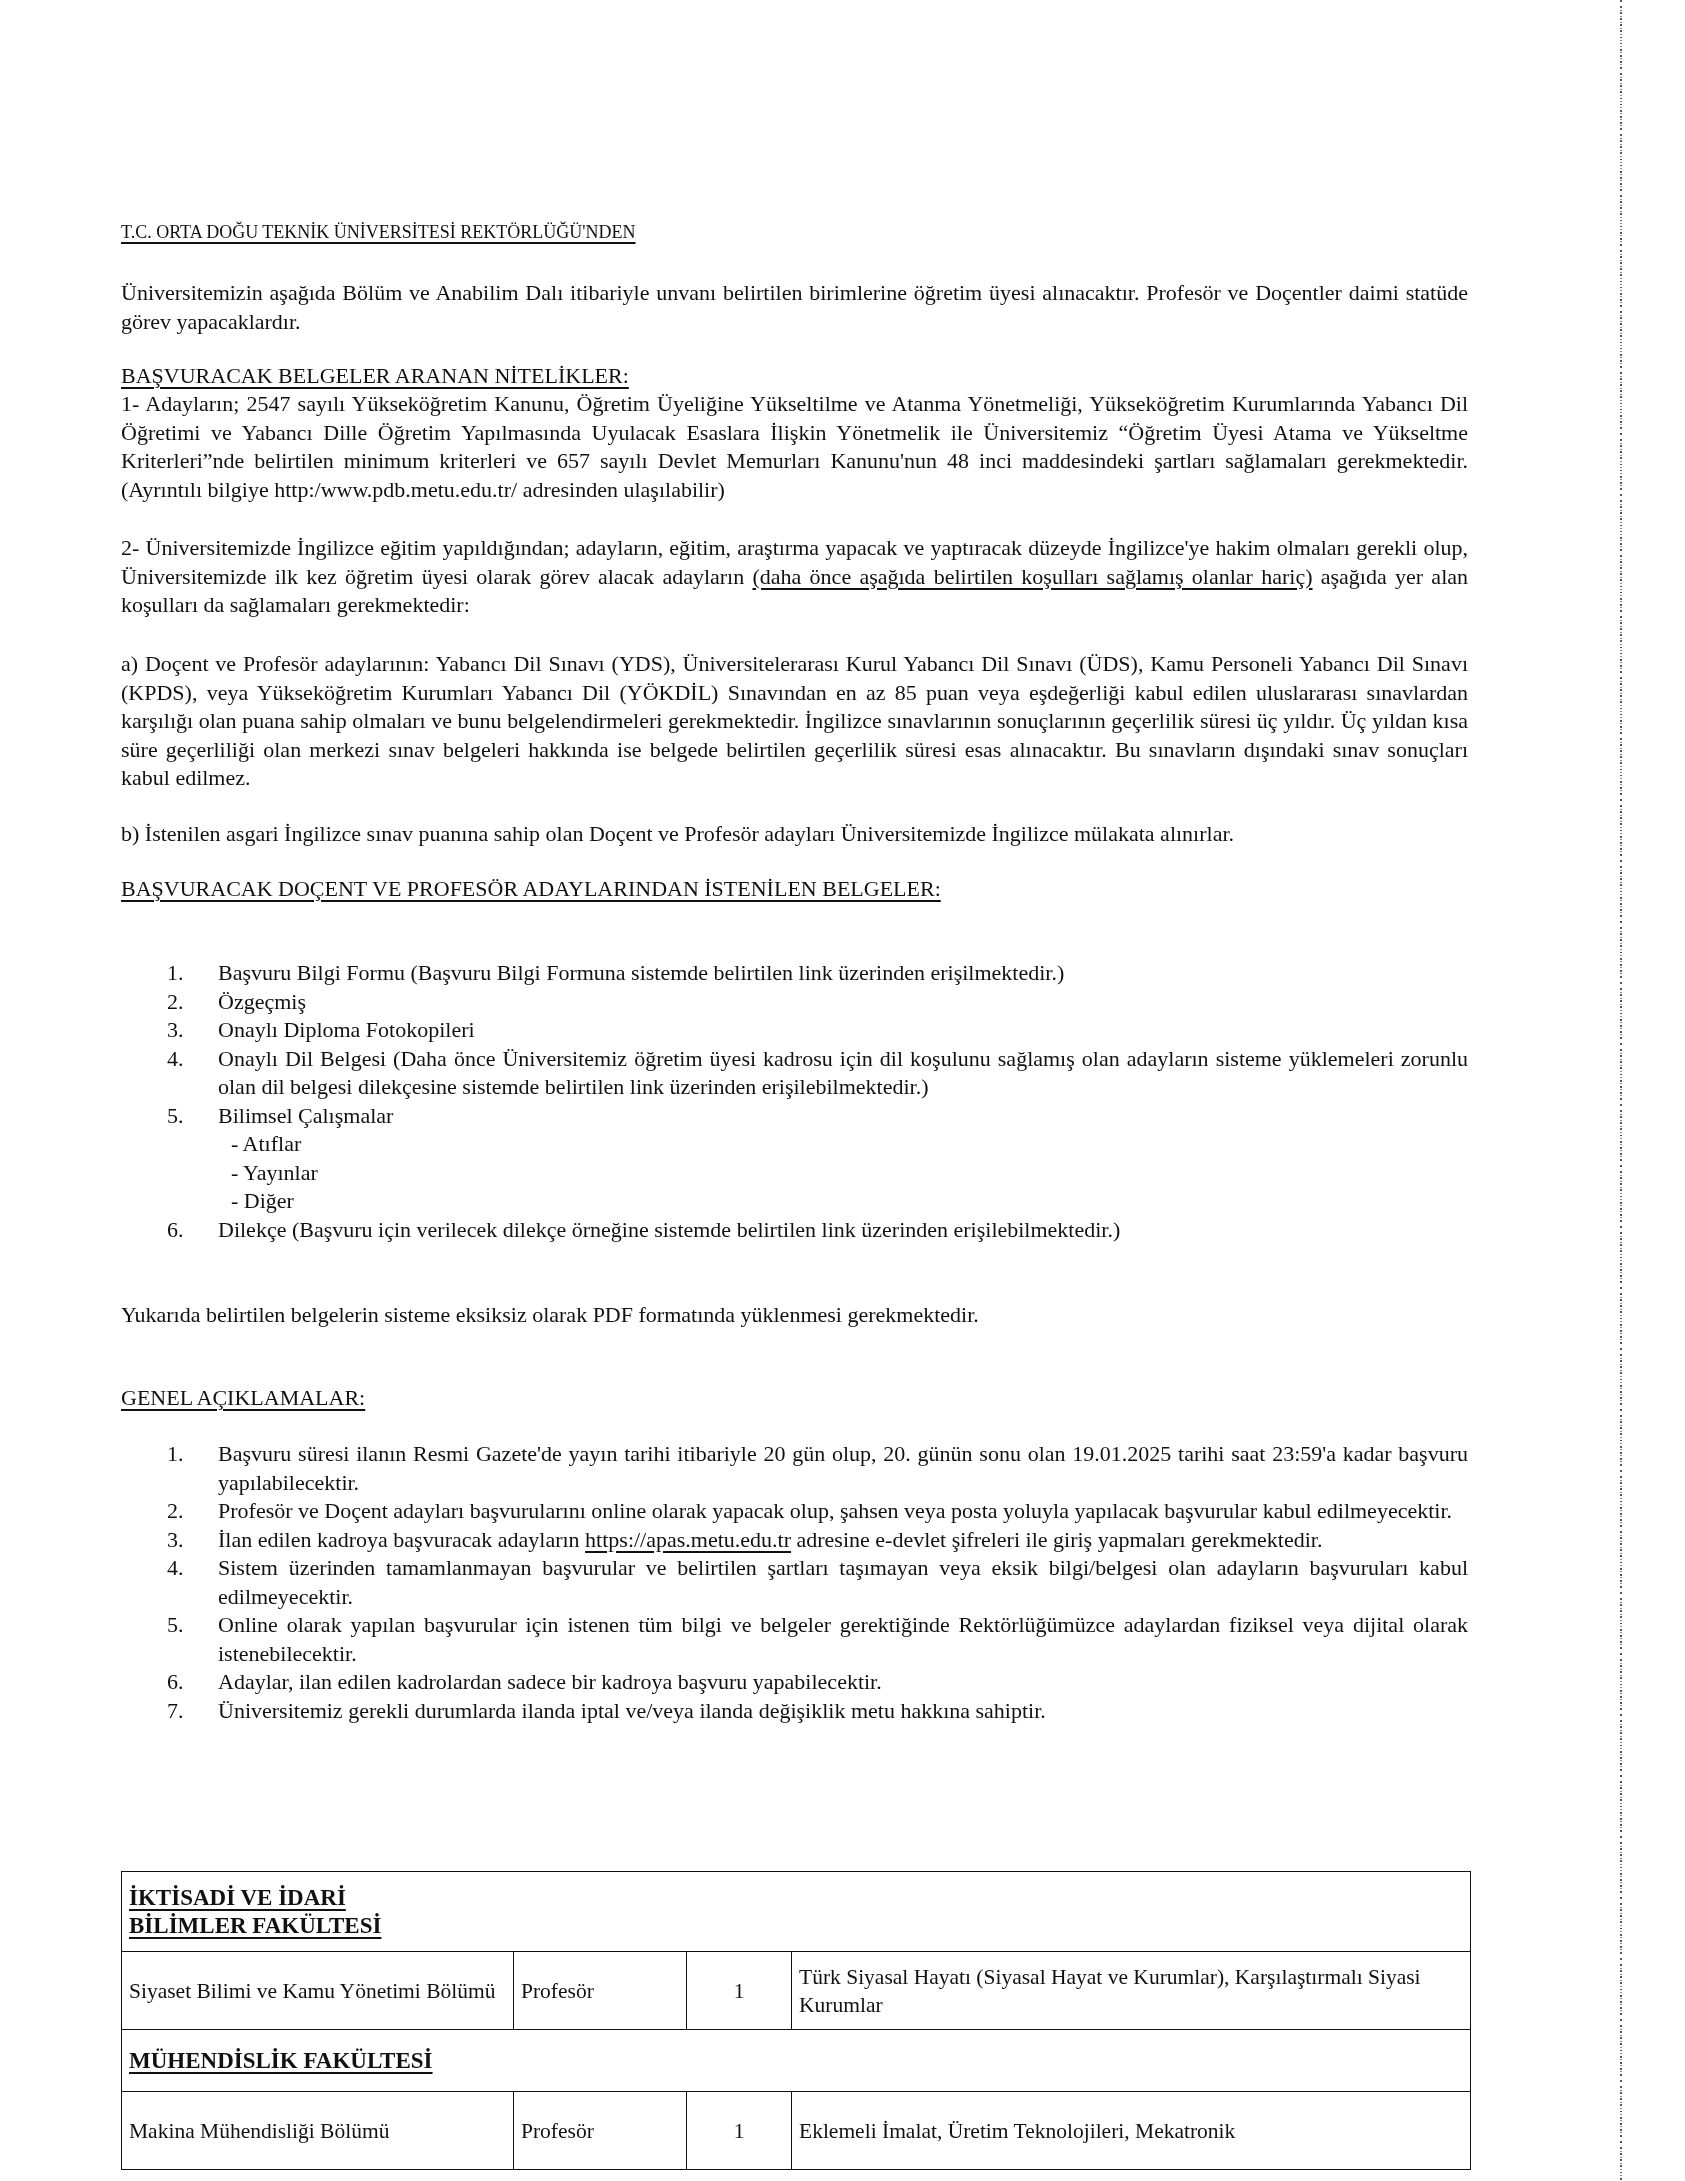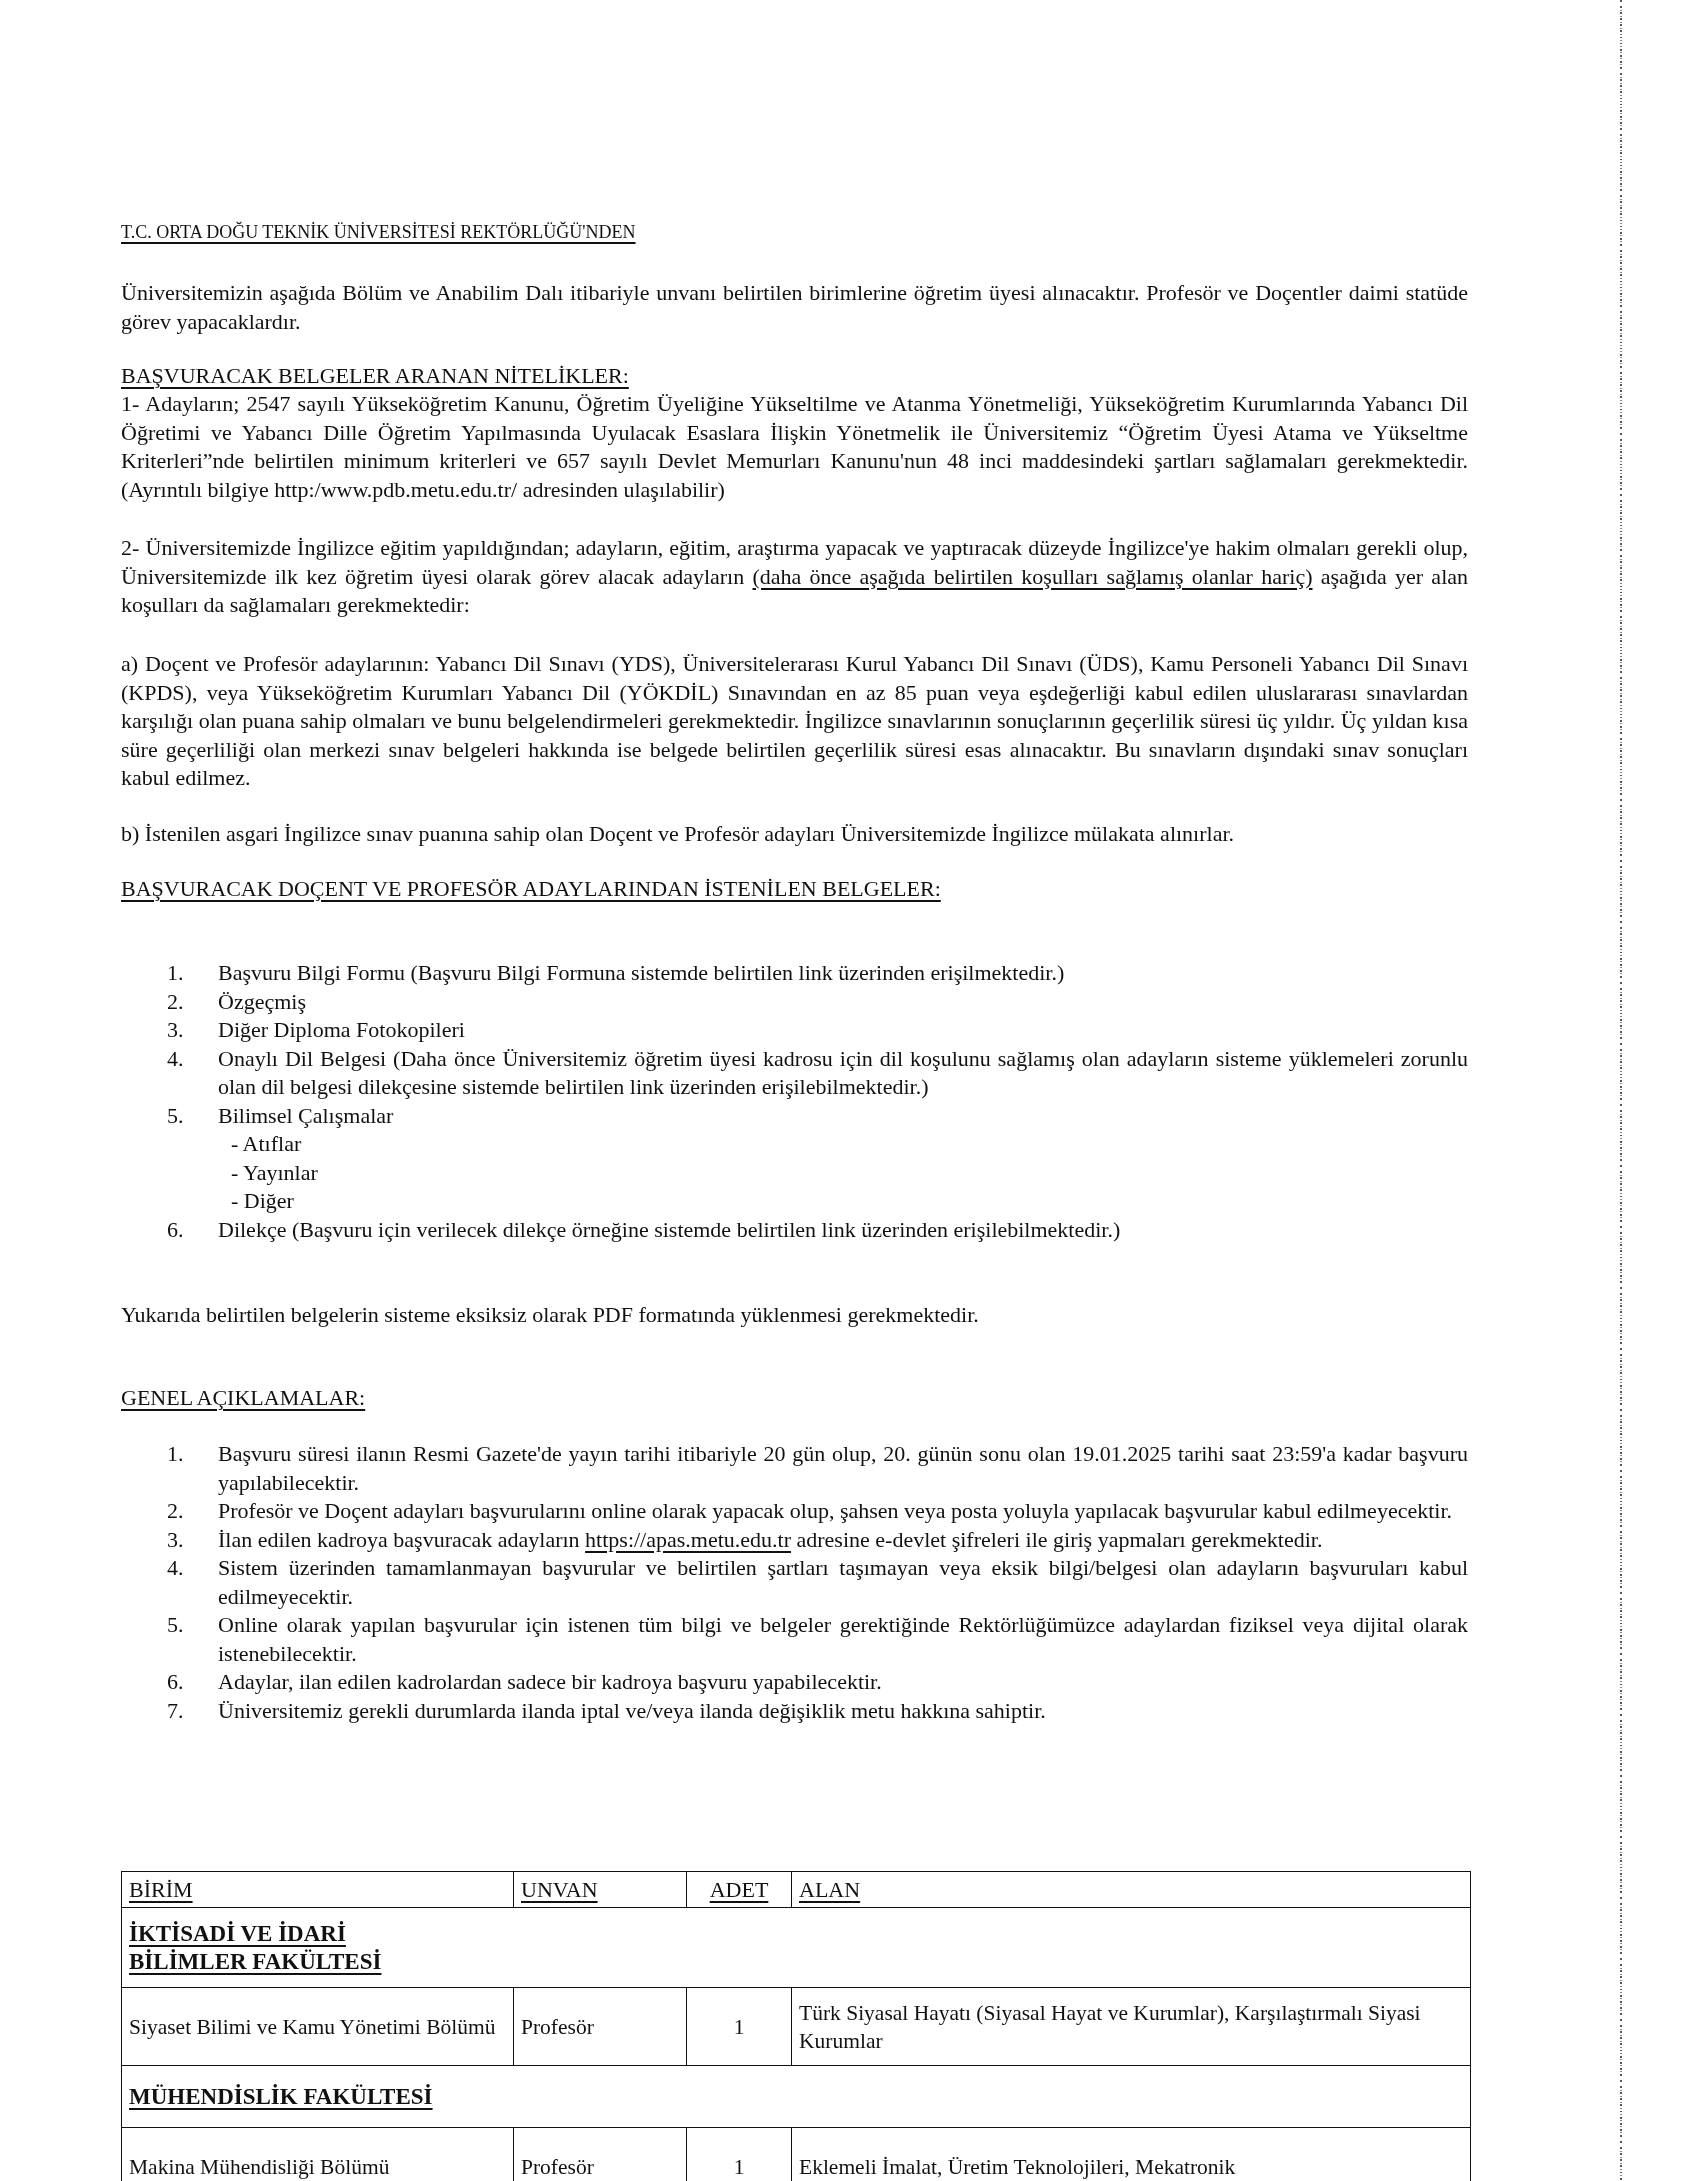--- a/index.html
+++ b/index.html
@@ -61,21 +61,21 @@
   <p class="para req2 justify"><span>2- Üniversitemizde İngilizce eğitim yapıldığından; adayların, eğitim, araştırma yapacak ve yaptıracak düzeyde İngilizce'ye hakim olmaları gerekli olup, Üniversitemizde ilk kez öğretim üyesi olarak görev alacak adayların </span><span class="u">(daha önce aşağıda belirtilen koşulları sağlamış olanlar hariç)</span><span> aşağıda yer alan koşulları da sağlamaları gerekmektedir:</span></p>
 
   <p class="para reqa justify">a) Doçent ve Profesör adaylarının: Yabancı Dil Sınavı (YDS), Üniversitelerarası Kurul Yabancı Dil Sınavı (ÜDS), Kamu Personeli Yabancı Dil Sınavı (KPDS), veya Yükseköğretim Kurumları Yabancı Dil (YÖKDİL) Sınavından en az 85 puan veya eşdeğerliği kabul edilen uluslararası sınavlardan karşılığı olan puana sahip olmaları ve bunu belgelendirmeleri gerekmektedir. İngilizce sınavlarının sonuçlarının geçerlilik süresi üç yıldır. Üç yıldan kısa süre geçerliliği olan merkezi sınav belgeleri hakkında ise belgede belirtilen geçerlilik süresi esas alınacaktır. Bu sınavların dışındaki sınav sonuçları kabul edilmez.</p>
   <p class="para reqb">b) İstenilen asgari İngilizce sınav puanına sahip olan Doçent ve Profesör adayları Üniversitemizde İngilizce mülakata alınırlar.</p>
 
   <p class="para h-docs u">BAŞVURACAK DOÇENT VE PROFESÖR ADAYLARINDAN İSTENİLEN BELGELER:</p>
 
   <ol class="list para docs justify">
     <li><span class="num">1.</span><span>Başvuru Bilgi Formu  (Başvuru Bilgi Formuna sistemde belirtilen link üzerinden erişilmektedir.)</span></li>
     <li><span class="num">2.</span><span>Özgeçmiş</span></li>
-    <li><span class="num">3.</span><span>Diğer Diploma Fotokopileri</span></li>
+    <li><span class="num">3.</span><span>Onaylı Diploma Fotokopileri</span></li>
     <li><span class="num">4.</span><span>Onaylı Dil Belgesi (Daha önce Üniversitemiz öğretim üyesi kadrosu için dil koşulunu sağlamış olan adayların sisteme yüklemeleri zorunlu olan dil belgesi dilekçesine sistemde belirtilen link üzerinden erişilebilmektedir.)</span></li>
     <li><span class="num">5.</span><span>Bilimsel Çalışmalar</span>
       <div style="padding-left:13px">- Atıflar</div>
       <div style="padding-left:13px">- Yayınlar</div>
       <div style="padding-left:13px">- Diğer</div>
     </li>
     <li><span class="num">6.</span><span>Dilekçe (Başvuru için verilecek dilekçe örneğine sistemde belirtilen link üzerinden erişilebilmektedir.)</span></li>
   </ol>
 
   <p class="para pdfnote">Yukarıda belirtilen belgelerin sisteme eksiksiz olarak PDF formatında yüklenmesi gerekmektedir.</p>
@@ -88,26 +88,20 @@
     <li><span class="num">3.</span><span>İlan edilen kadroya başvuracak adayların </span><span class="u">https://apas.metu.edu.tr</span><span> adresine e-devlet şifreleri ile giriş yapmaları gerekmektedir.</span></li>
     <li><span class="num">4.</span><span>Sistem üzerinden tamamlanmayan başvurular ve belirtilen şartları taşımayan veya eksik bilgi/belgesi olan adayların başvuruları kabul edilmeyecektir.</span></li>
     <li><span class="num">5.</span><span>Online olarak yapılan başvurular için istenen tüm bilgi ve belgeler gerektiğinde Rektörlüğümüzce adaylardan fiziksel veya dijital olarak istenebilecektir.</span></li>
     <li><span class="num">6.</span><span>Adaylar, ilan edilen kadrolardan sadece bir kadroya başvuru yapabilecektir.</span></li>
     <li><span class="num">7.</span><span>Üniversitemiz gerekli durumlarda ilanda iptal ve/veya ilanda değişiklik metu hakkına sahiptir.</span></li>
   </ol>
 </div>
 
 <table class="positions">
   <tbody>
-      <tr>
-    <td class="c1 th-cell"><span class="u">BİRİM</span></td>
-    <td class="c2 th-cell"><span class="u">UNVAN</span></td>
-    <td class="c3 th-cell"><span class="u">ADET</span></td>
-    <td class="c4 th-cell"><span class="u">ALAN</span></td>
-  </tr>
   <tr class="fac-row2">
     <td colspan="4" class="fac">
           <div class="u" style="width:316px">İKTİSADİ VE İDARİ BİLİMLER FAKÜLTESİ</div>
         </td>
   </tr>
   <tr class="row-a">
     <td class="c1">Siyaset Bilimi ve Kamu Yönetimi Bölümü</td>
     <td class="c2">Profesör</td>
     <td class="c3">1</td>
     <td class="c4">Türk Siyasal Hayatı (Siyasal Hayat ve Kurumlar),  Karşılaştırmalı Siyasi Kurumlar</td>

